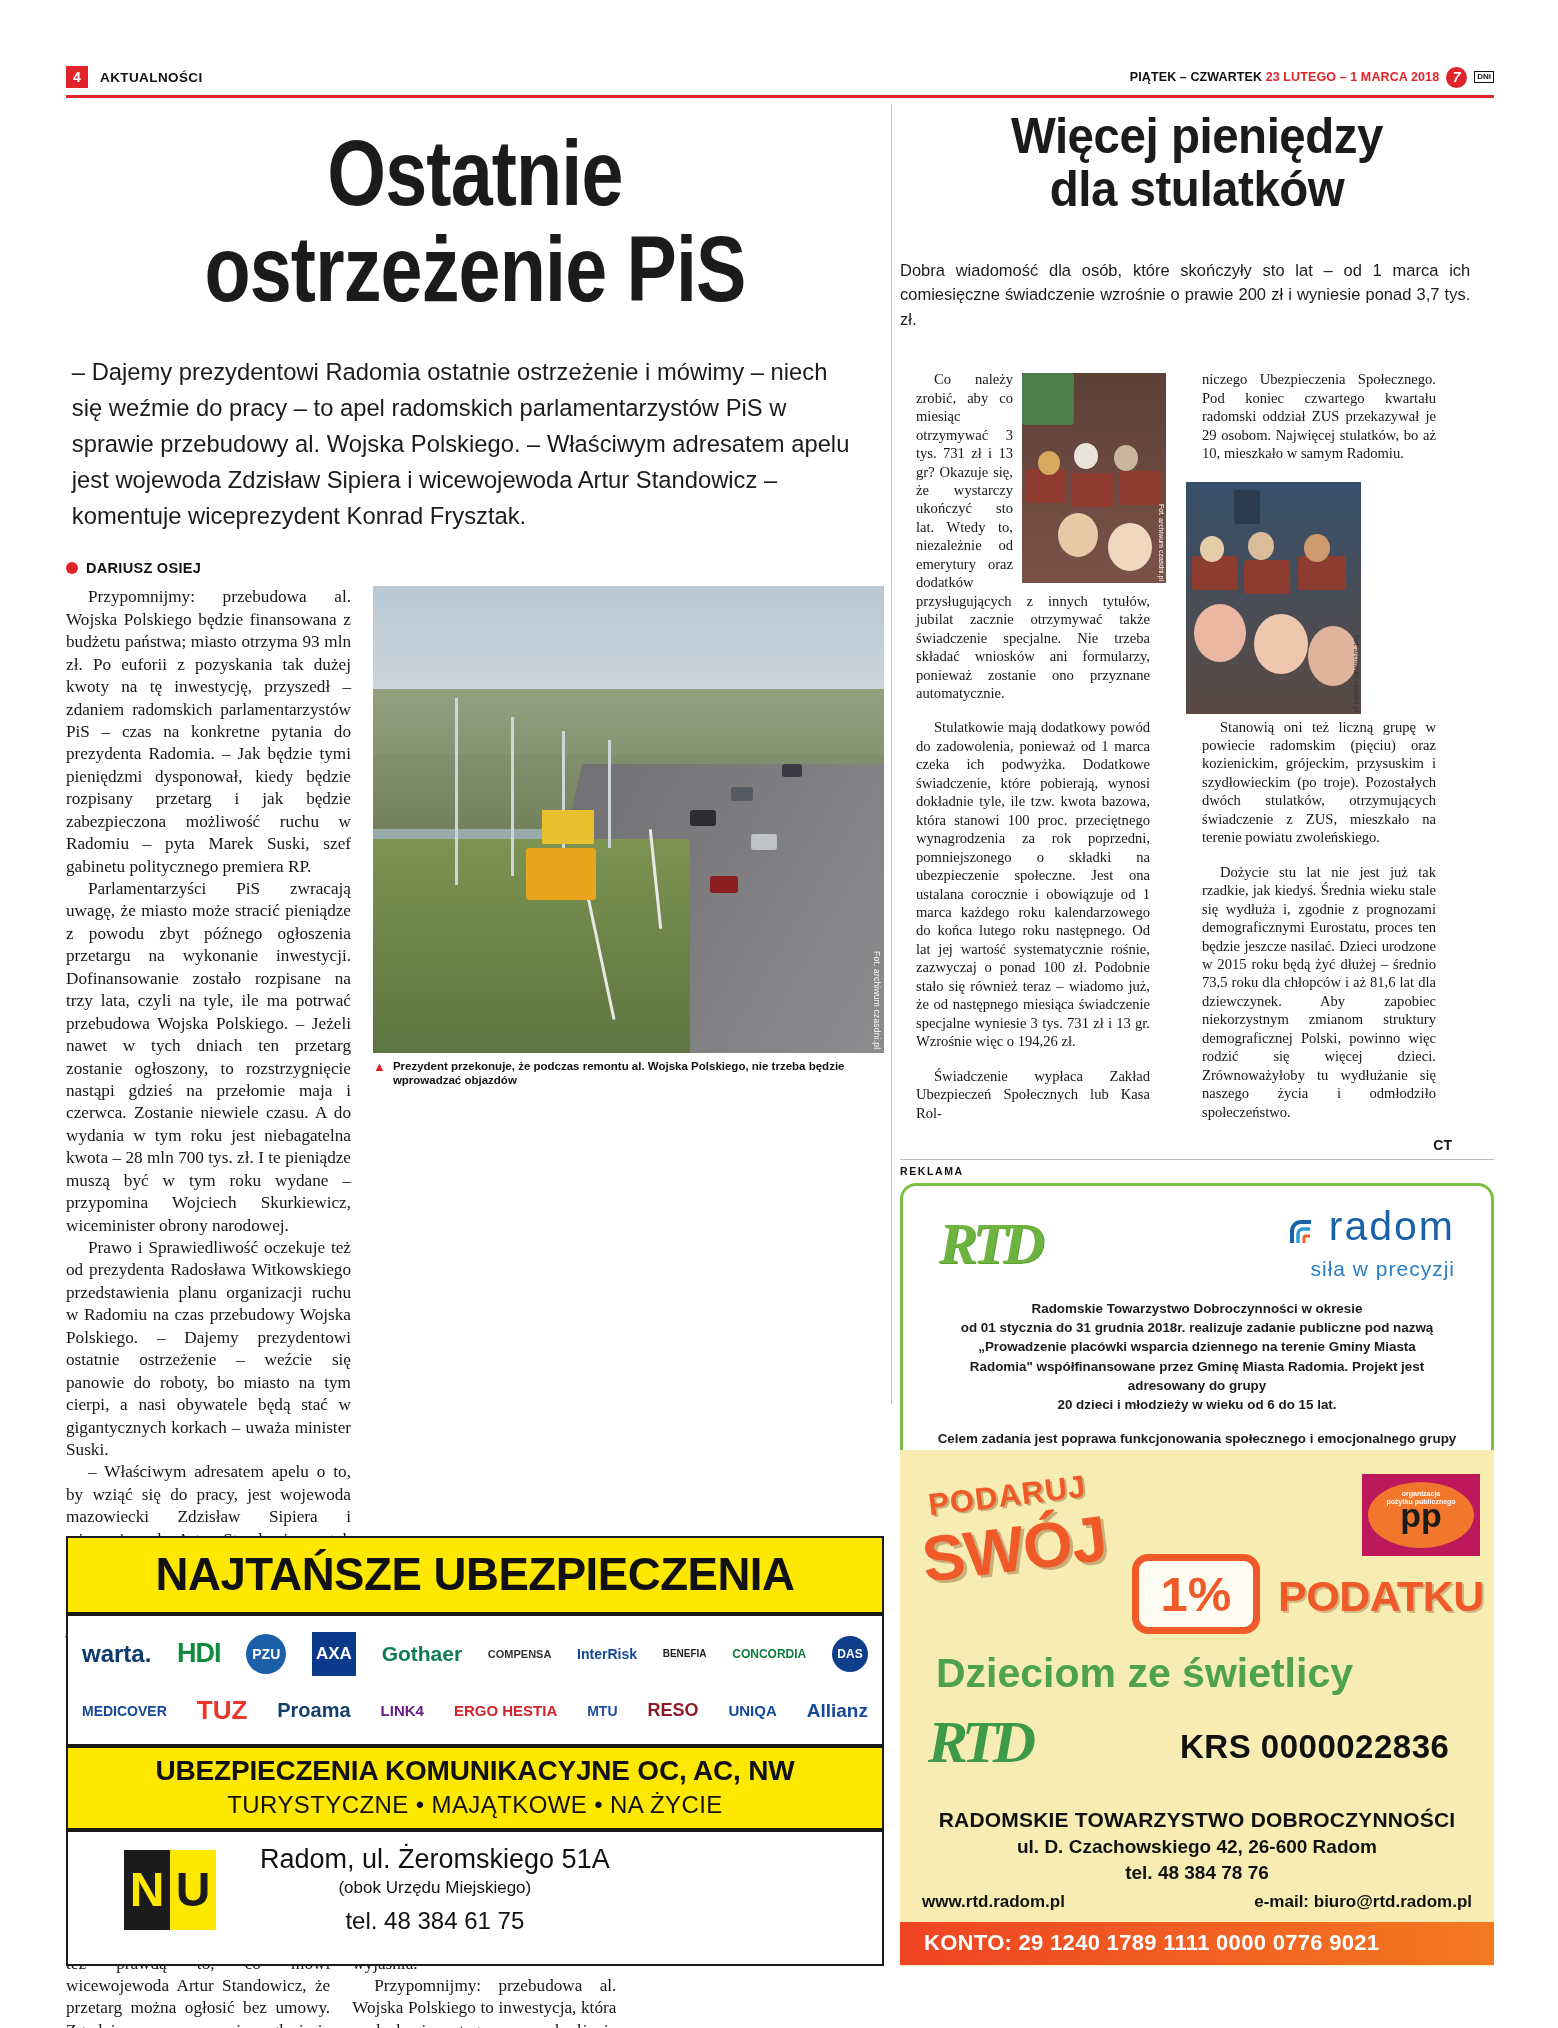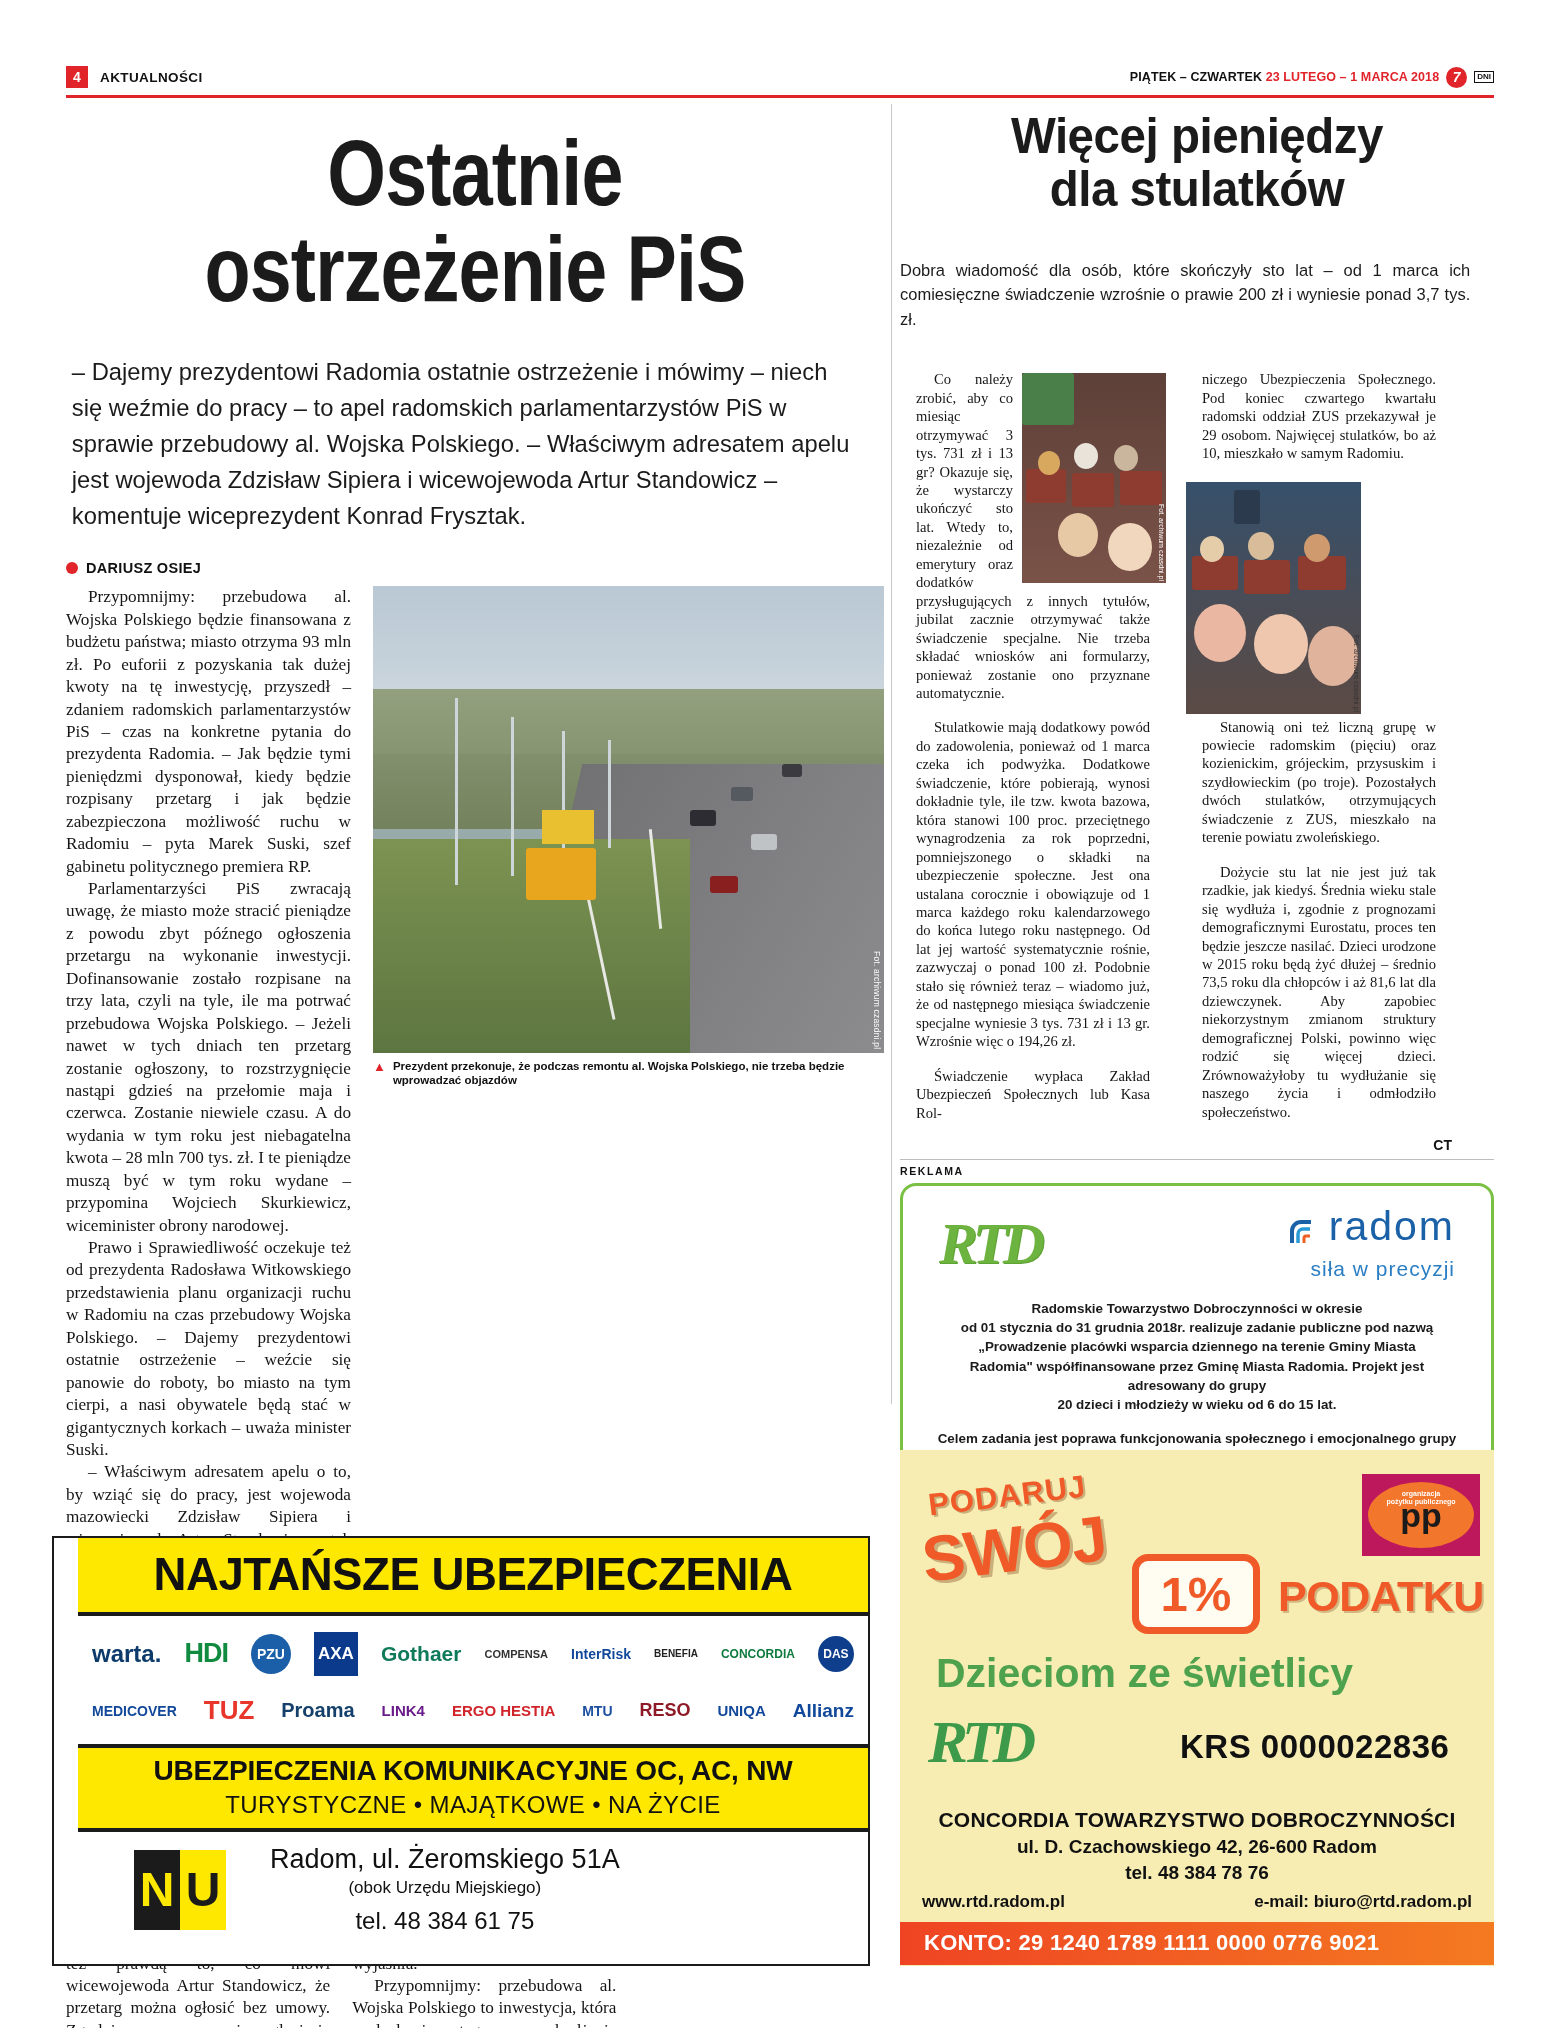--- a/index.html
+++ b/index.html
@@ -200,22 +200,22 @@
     font-family:"Liberation Sans", sans-serif; font-weight:bold; font-size:13.4px;
     line-height:1.42; text-align:center; color:#1b1b1b; margin-top:15px;
   }
   .rtd-sign {
     font-family:"Liberation Sans", sans-serif; font-weight:bold; font-size:12.5px;
     text-align:right; margin-top:16px; line-height:1.25; color:#111;
   }
 
   
   .ins-ad {
-    position:absolute; left:52px; top:1536px; width:818px; height:430px;
-    border:2px solid #1b1b1b; background:#fff;padding-left:24px;
+    position:absolute; left:66px; top:1536px; width:818px; height:430px;
+    border:2px solid #1b1b1b; background:#fff;
   }
   .ins-band {
     background:#ffe800; border-bottom:4px solid #1b1b1b;
     padding:8px 0 11px 0; text-align:center;
   }
   .ins-band h2 {
     margin:0; font-family:"Liberation Sans", sans-serif; font-weight:bold;
     font-size:47px; letter-spacing:-0.5px; color:#111; transform:scaleX(0.97);
   }
   .ins-logos { padding:14px 14px 10px 14px; }
@@ -592,21 +592,21 @@
       </div>
       <div class="dzieciom">Dzieciom ze świetlicy</div>
     </div>
 
     <div class="pct-mid">
       <div class="rtd2">RTD</div>
       <div class="krs">KRS 0000022836</div>
     </div>
 
     <div class="pct-info">
-      <div class="n1">CONCORDIA TOWARZYSTWO DOBROCZYNNOŚCI</div>
+      <div class="n1">RADOMSKIE TOWARZYSTWO DOBROCZYNNOŚCI</div>
       <div class="n2">ul. D. Czachowskiego 42, 26-600 Radom</div>
       <div class="n3">tel. 48 384 78 76</div>
     </div>
     <div class="pct-web">
       <span>www.rtd.radom.pl</span>
       <span>e-mail: biuro@rtd.radom.pl</span>
     </div>
     <div class="konto-bar">KONTO:  29 1240 1789 1111 0000 0776 9021</div>
   </div>
 

